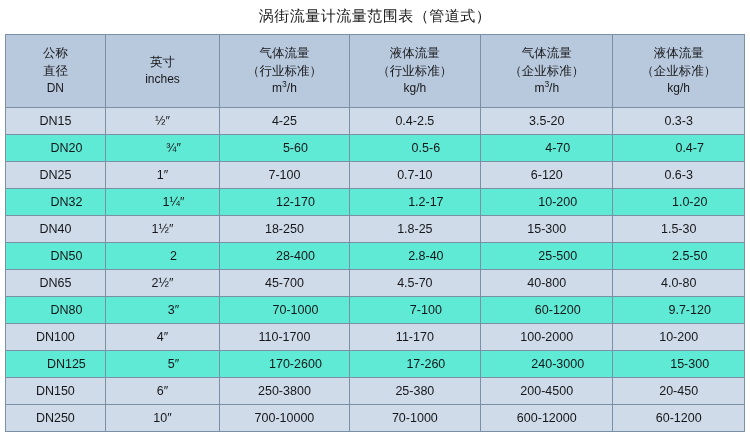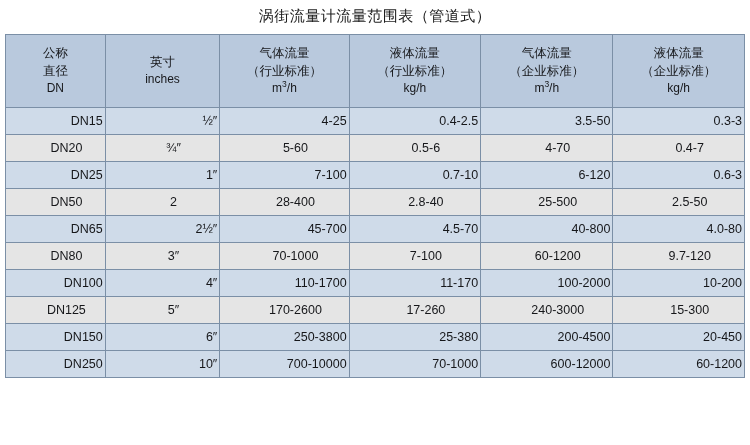--- a/index.html
+++ b/index.html
@@ -55,24 +55,23 @@
     display: block;
     font-size: 12px;
   }
   tbody td {
     font-size: 12.5px;
     height: 24px;
     padding: 1px 2px;
   }
   tbody tr.even td {
     background: #cfdbe9;
-    text-align: right;
   }
   tbody tr.odd td {
-    background: #e5e5e5;
+    background: #5eead4;
     padding-left: 24px;
   }
   tbody td.c0 {
     font-size: 12.5px;
   }
   sup.sup {
     font-size: 8.5px;
     vertical-align: super;
     line-height: 0;
   }
@@ -132,40 +131,56 @@
           <span class="sub">kg/h</span>
         </th>
       </tr>
     </thead>
     <tbody>
         <tr class="even">
           <td class="c0">DN15</td>
           <td class="c1">½″</td>
           <td class="c2">4-25</td>
           <td class="c3">0.4-2.5</td>
-          <td class="c4">3.5-50</td>
+          <td class="c4">3.5-20</td>
           <td class="c5">0.3-3</td>
         </tr>
         <tr class="odd">
           <td class="c0">DN20</td>
           <td class="c1">¾″</td>
           <td class="c2">5-60</td>
           <td class="c3">0.5-6</td>
           <td class="c4">4-70</td>
           <td class="c5">0.4-7</td>
         </tr>
         <tr class="even">
           <td class="c0">DN25</td>
           <td class="c1">1″</td>
           <td class="c2">7-100</td>
           <td class="c3">0.7-10</td>
           <td class="c4">6-120</td>
           <td class="c5">0.6-3</td>
         </tr>
         <tr class="odd">
+          <td class="c0">DN32</td>
+          <td class="c1">1¼″</td>
+          <td class="c2">12-170</td>
+          <td class="c3">1.2-17</td>
+          <td class="c4">10-200</td>
+          <td class="c5">1.0-20</td>
+        </tr>
+        <tr class="even">
+          <td class="c0">DN40</td>
+          <td class="c1">1½″</td>
+          <td class="c2">18-250</td>
+          <td class="c3">1.8-25</td>
+          <td class="c4">15-300</td>
+          <td class="c5">1.5-30</td>
+        </tr>
+        <tr class="odd">
           <td class="c0">DN50</td>
           <td class="c1">2</td>
           <td class="c2">28-400</td>
           <td class="c3">2.8-40</td>
           <td class="c4">25-500</td>
           <td class="c5">2.5-50</td>
         </tr>
         <tr class="even">
           <td class="c0">DN65</td>
           <td class="c1">2½″</td>

